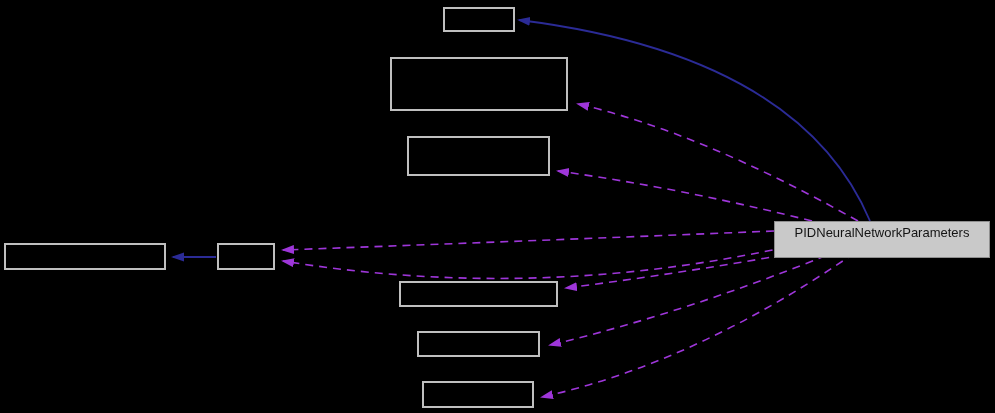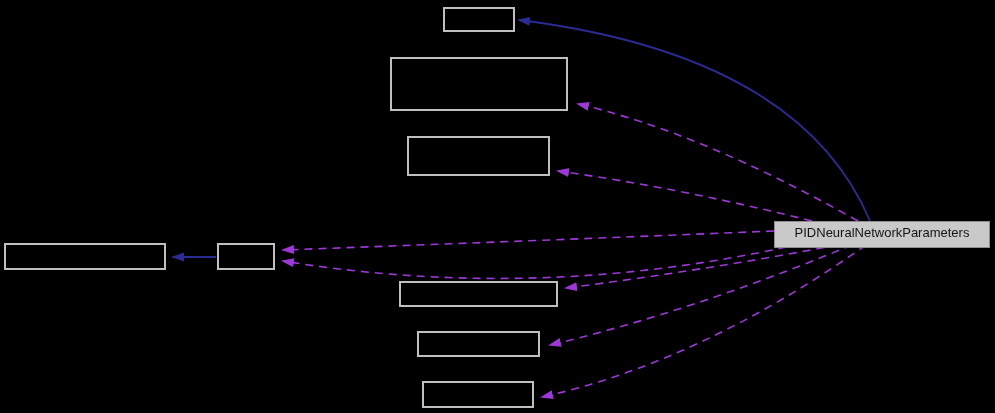--- a/index.html
+++ b/index.html
@@ -13,21 +13,21 @@
   #edges{position:absolute;left:0;top:0;width:995px;height:413px;}
   .cbox{
     position:absolute;
     box-sizing:border-box;
     background:#000;
     border:2px solid #bfbfbf;
   }
   #main-node{
     position:absolute;
     box-sizing:border-box;
-    left:774px;top:221px;width:216px;height:27px;
+    left:774px;top:221px;width:216px;height:37px;
     background:#c9c9c9;
     border:1px solid #8f8f8f;
     color:#141414;
     font-size:13px;
     line-height:21px;
     text-align:center;
     white-space:nowrap;
   }
   .edge{fill:none;}
   .edge.dashed{stroke-dasharray:8 6;}

